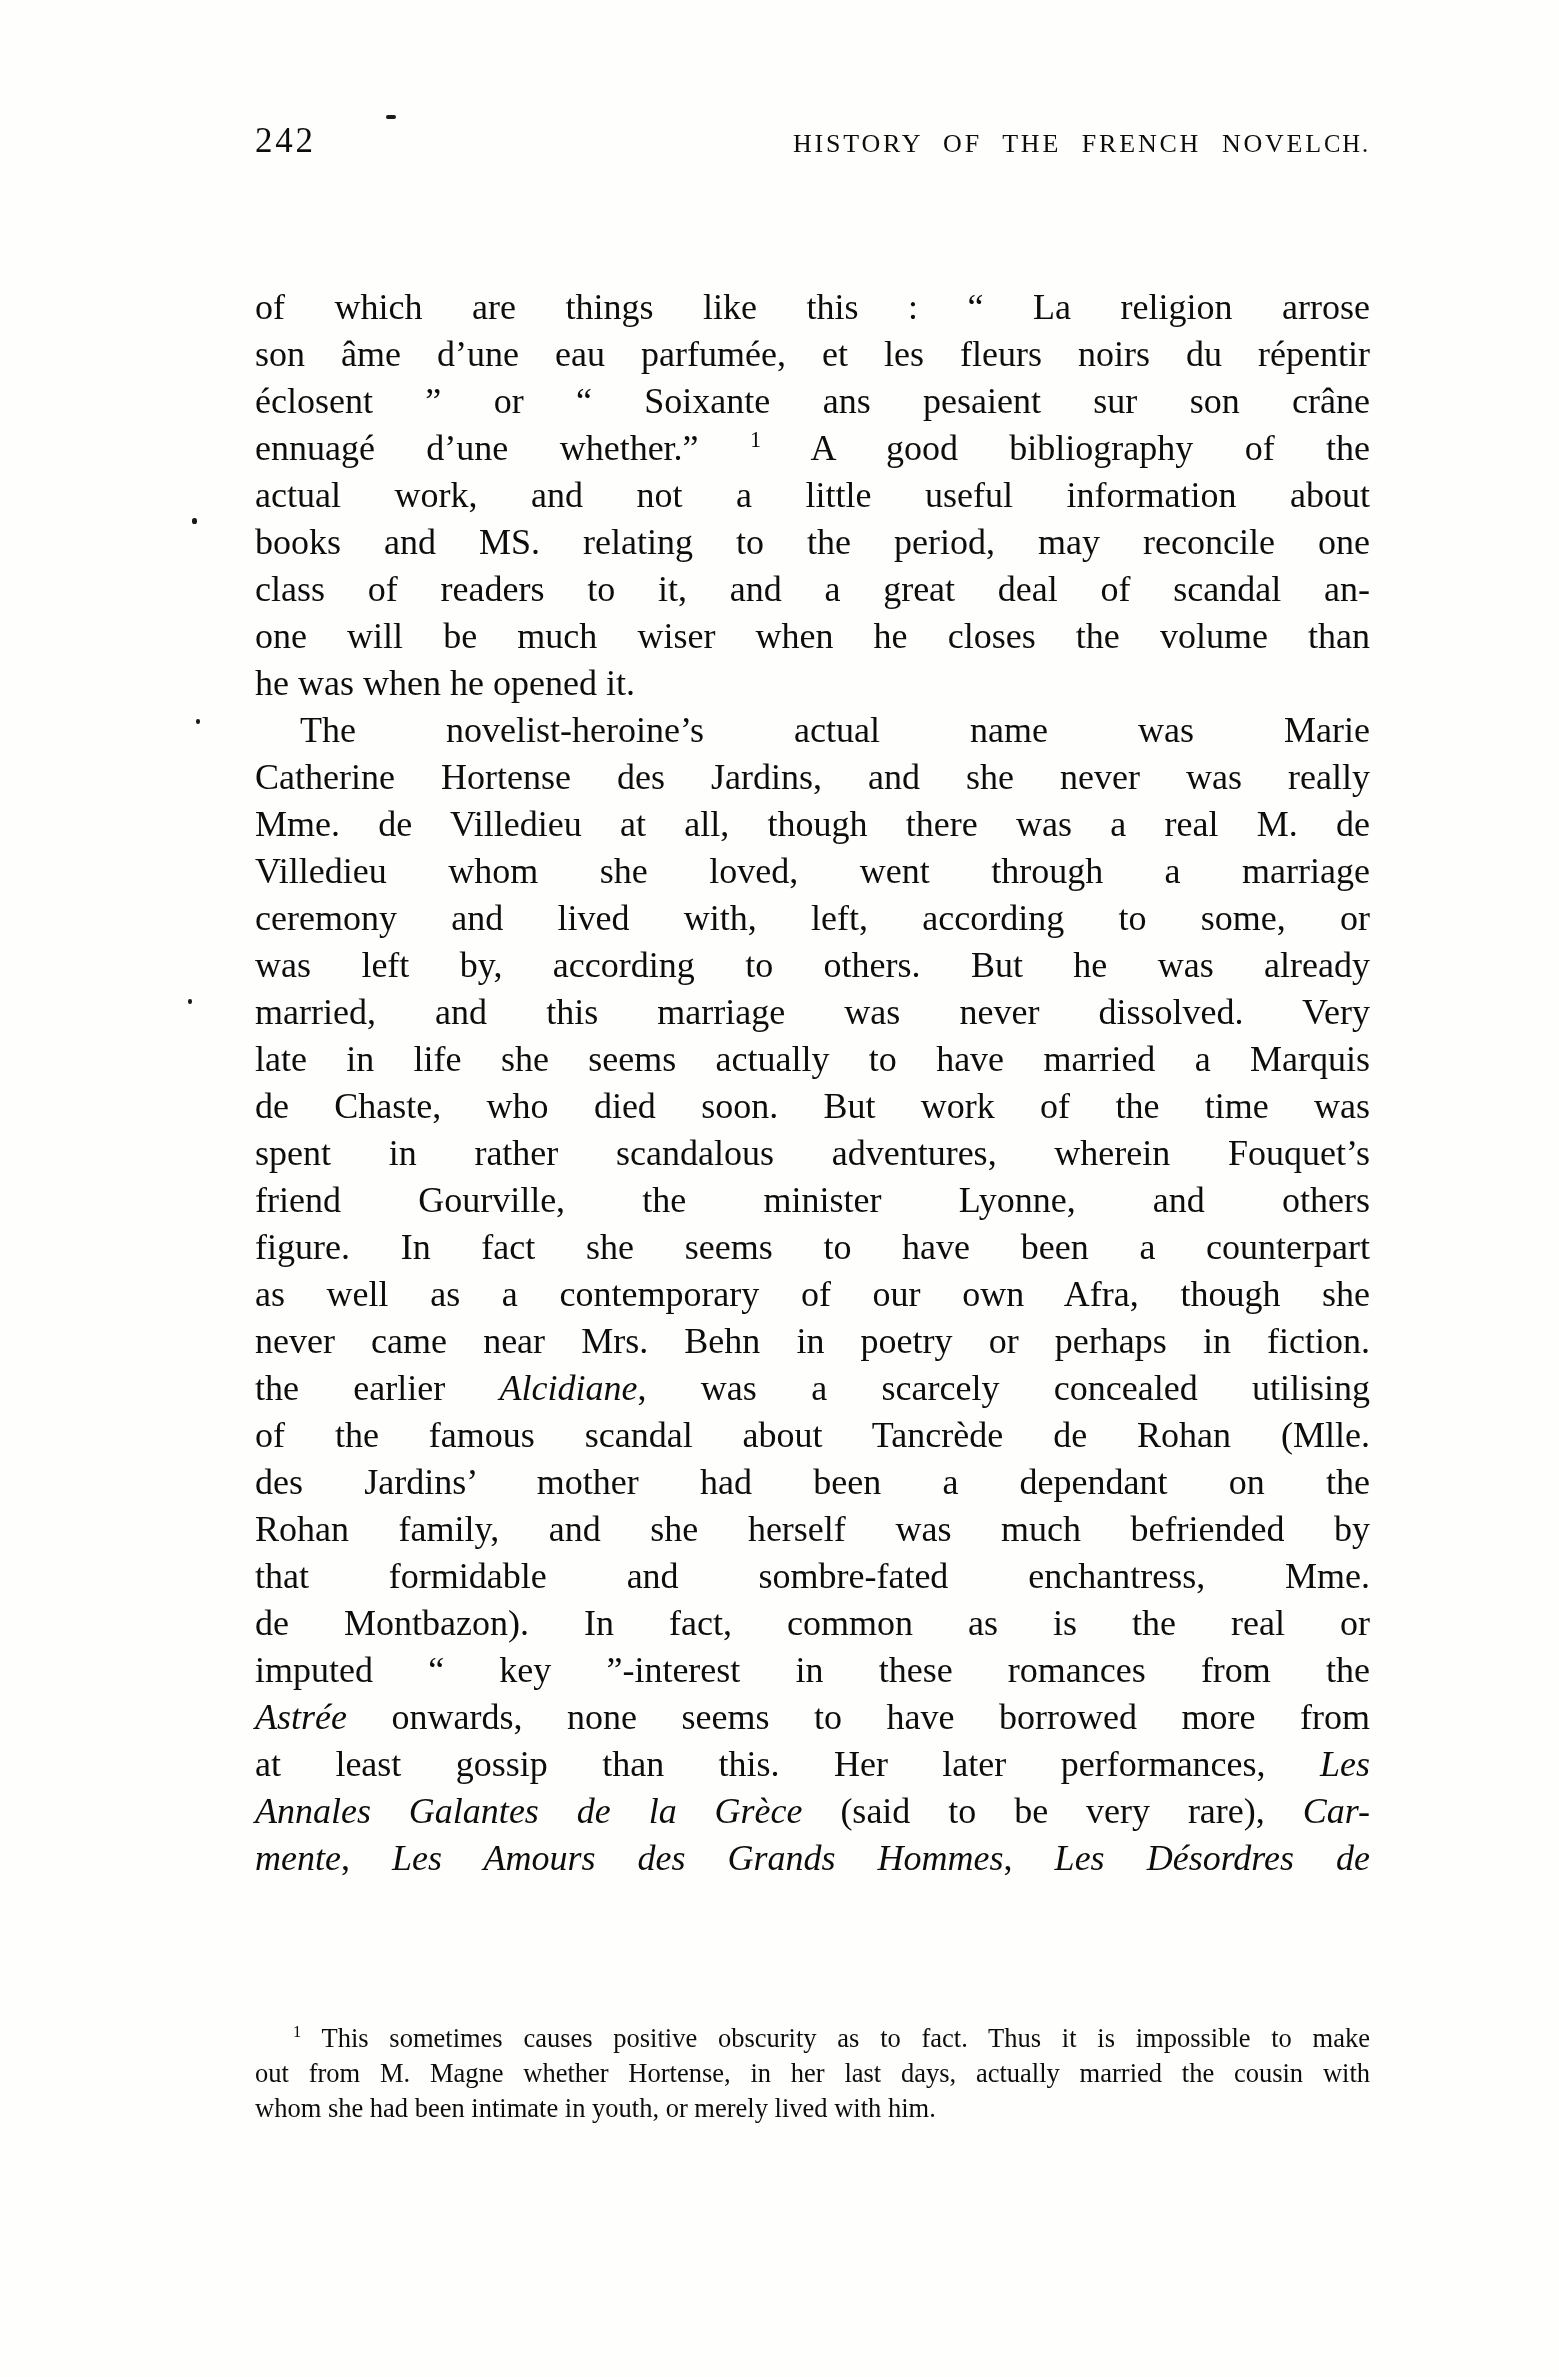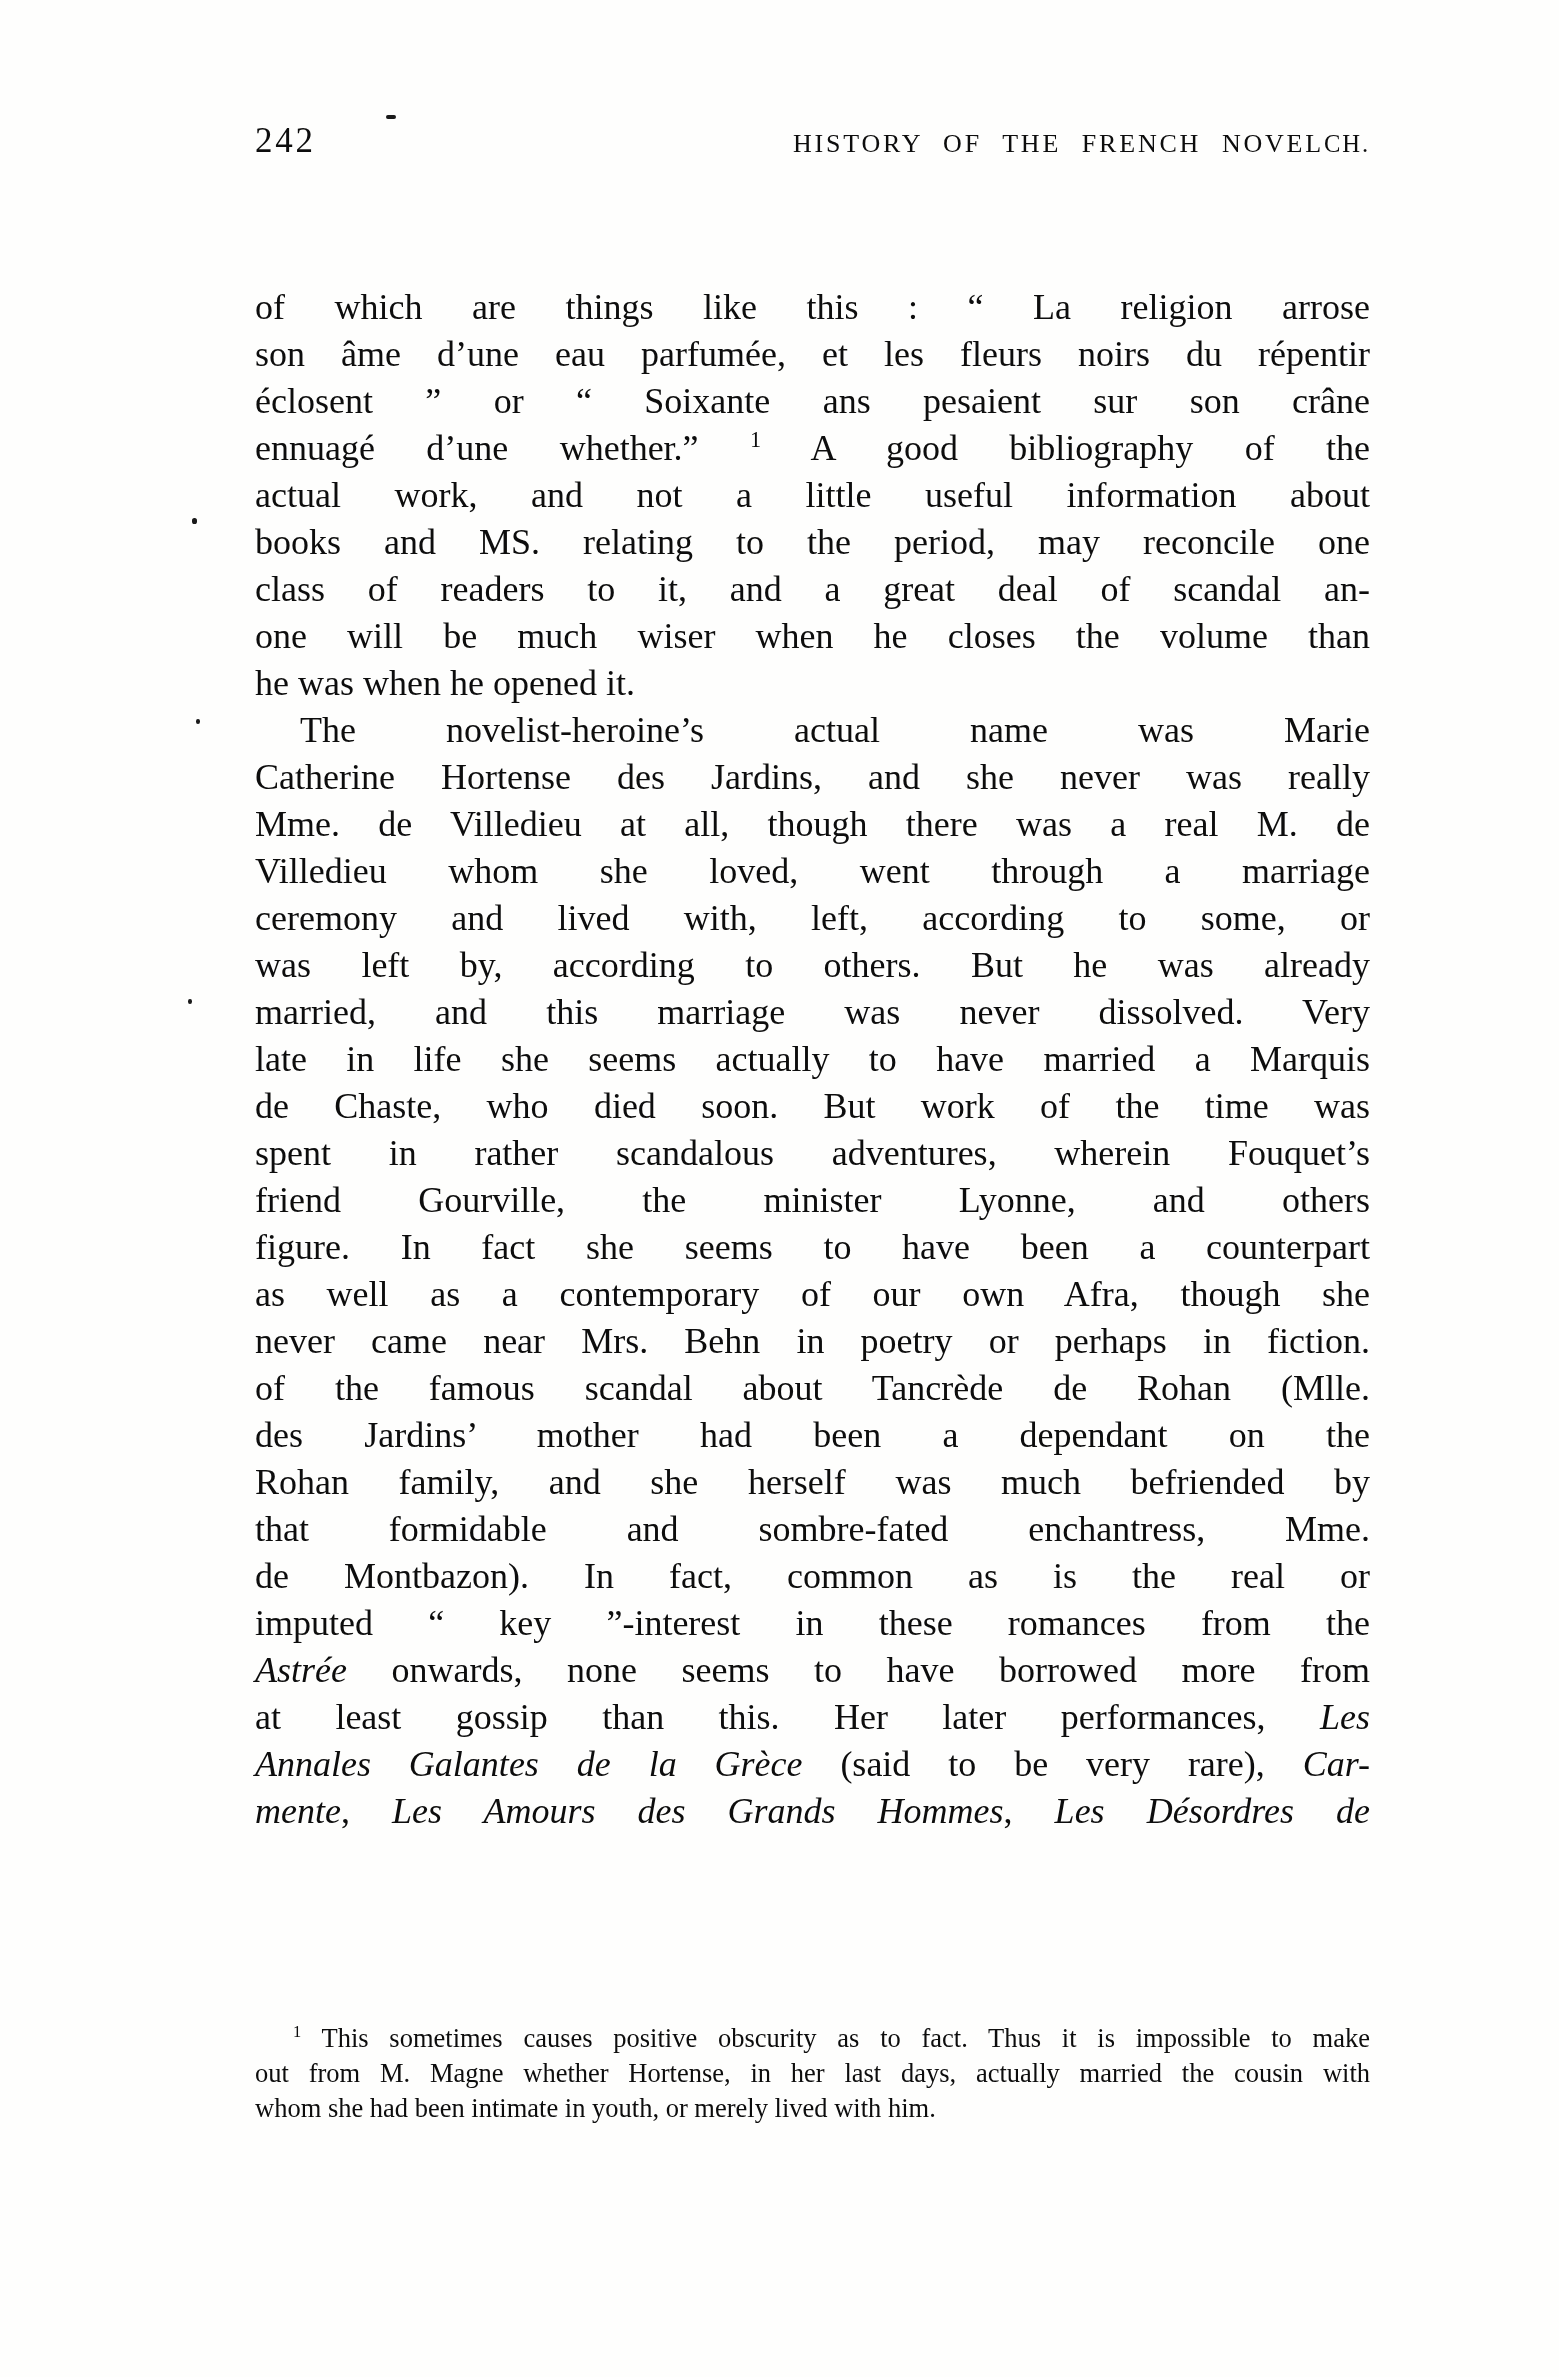--- a/index.html
+++ b/index.html
@@ -70,20 +70,21 @@
         <div class="line"><span>ceremony and lived with, left, according to some, or</span></div>
         <div class="line"><span>was left by, according to others.  But he was already</span></div>
         <div class="line"><span>married, and this marriage was never dissolved.  Very</span></div>
         <div class="line"><span>late in life she seems actually to have married a Marquis</span></div>
         <div class="line"><span>de Chaste, who died soon.  But work of the time was</span></div>
         <div class="line"><span>spent in rather scandalous adventures, wherein Fouquet’s</span></div>
         <div class="line"><span>friend Gourville, the minister Lyonne, and others</span></div>
         <div class="line"><span>figure.  In fact she seems to have been a counterpart</span></div>
         <div class="line"><span>as well as a contemporary of our own Afra, though she</span></div>
         <div class="line"><span>never came near Mrs. Behn in poetry or perhaps in fiction.</span></div>
+        <div class="line"><span>the earlier </span><span class="it">Alcidiane</span><span>, was a scarcely concealed utilising</span></div>
         <div class="line"><span>of the famous scandal about Tancrède de Rohan (Mlle.</span></div>
         <div class="line"><span>des Jardins’ mother had been a dependant on the</span></div>
         <div class="line"><span>Rohan family, and she herself was much befriended by</span></div>
         <div class="line"><span>that formidable and sombre-fated enchantress, Mme.</span></div>
         <div class="line"><span>de Montbazon).  In fact, common as is the real or</span></div>
         <div class="line"><span>imputed “ key ”-interest in these romances from the</span></div>
         <div class="line"><span class="it">Astrée</span><span> onwards, none seems to have borrowed more from</span></div>
         <div class="line"><span>at least gossip than this.  Her later performances, </span><span class="it">Les</span></div>
         <div class="line"><span class="it">Annales Galantes de la Grèce</span><span> (said to be very rare), </span><span class="it">Car-</span></div>
         <div class="line"><span class="it">mente</span><span>, </span><span class="it">Les Amours des Grands Hommes</span><span>, </span><span class="it">Les Désordres de</span></div>

